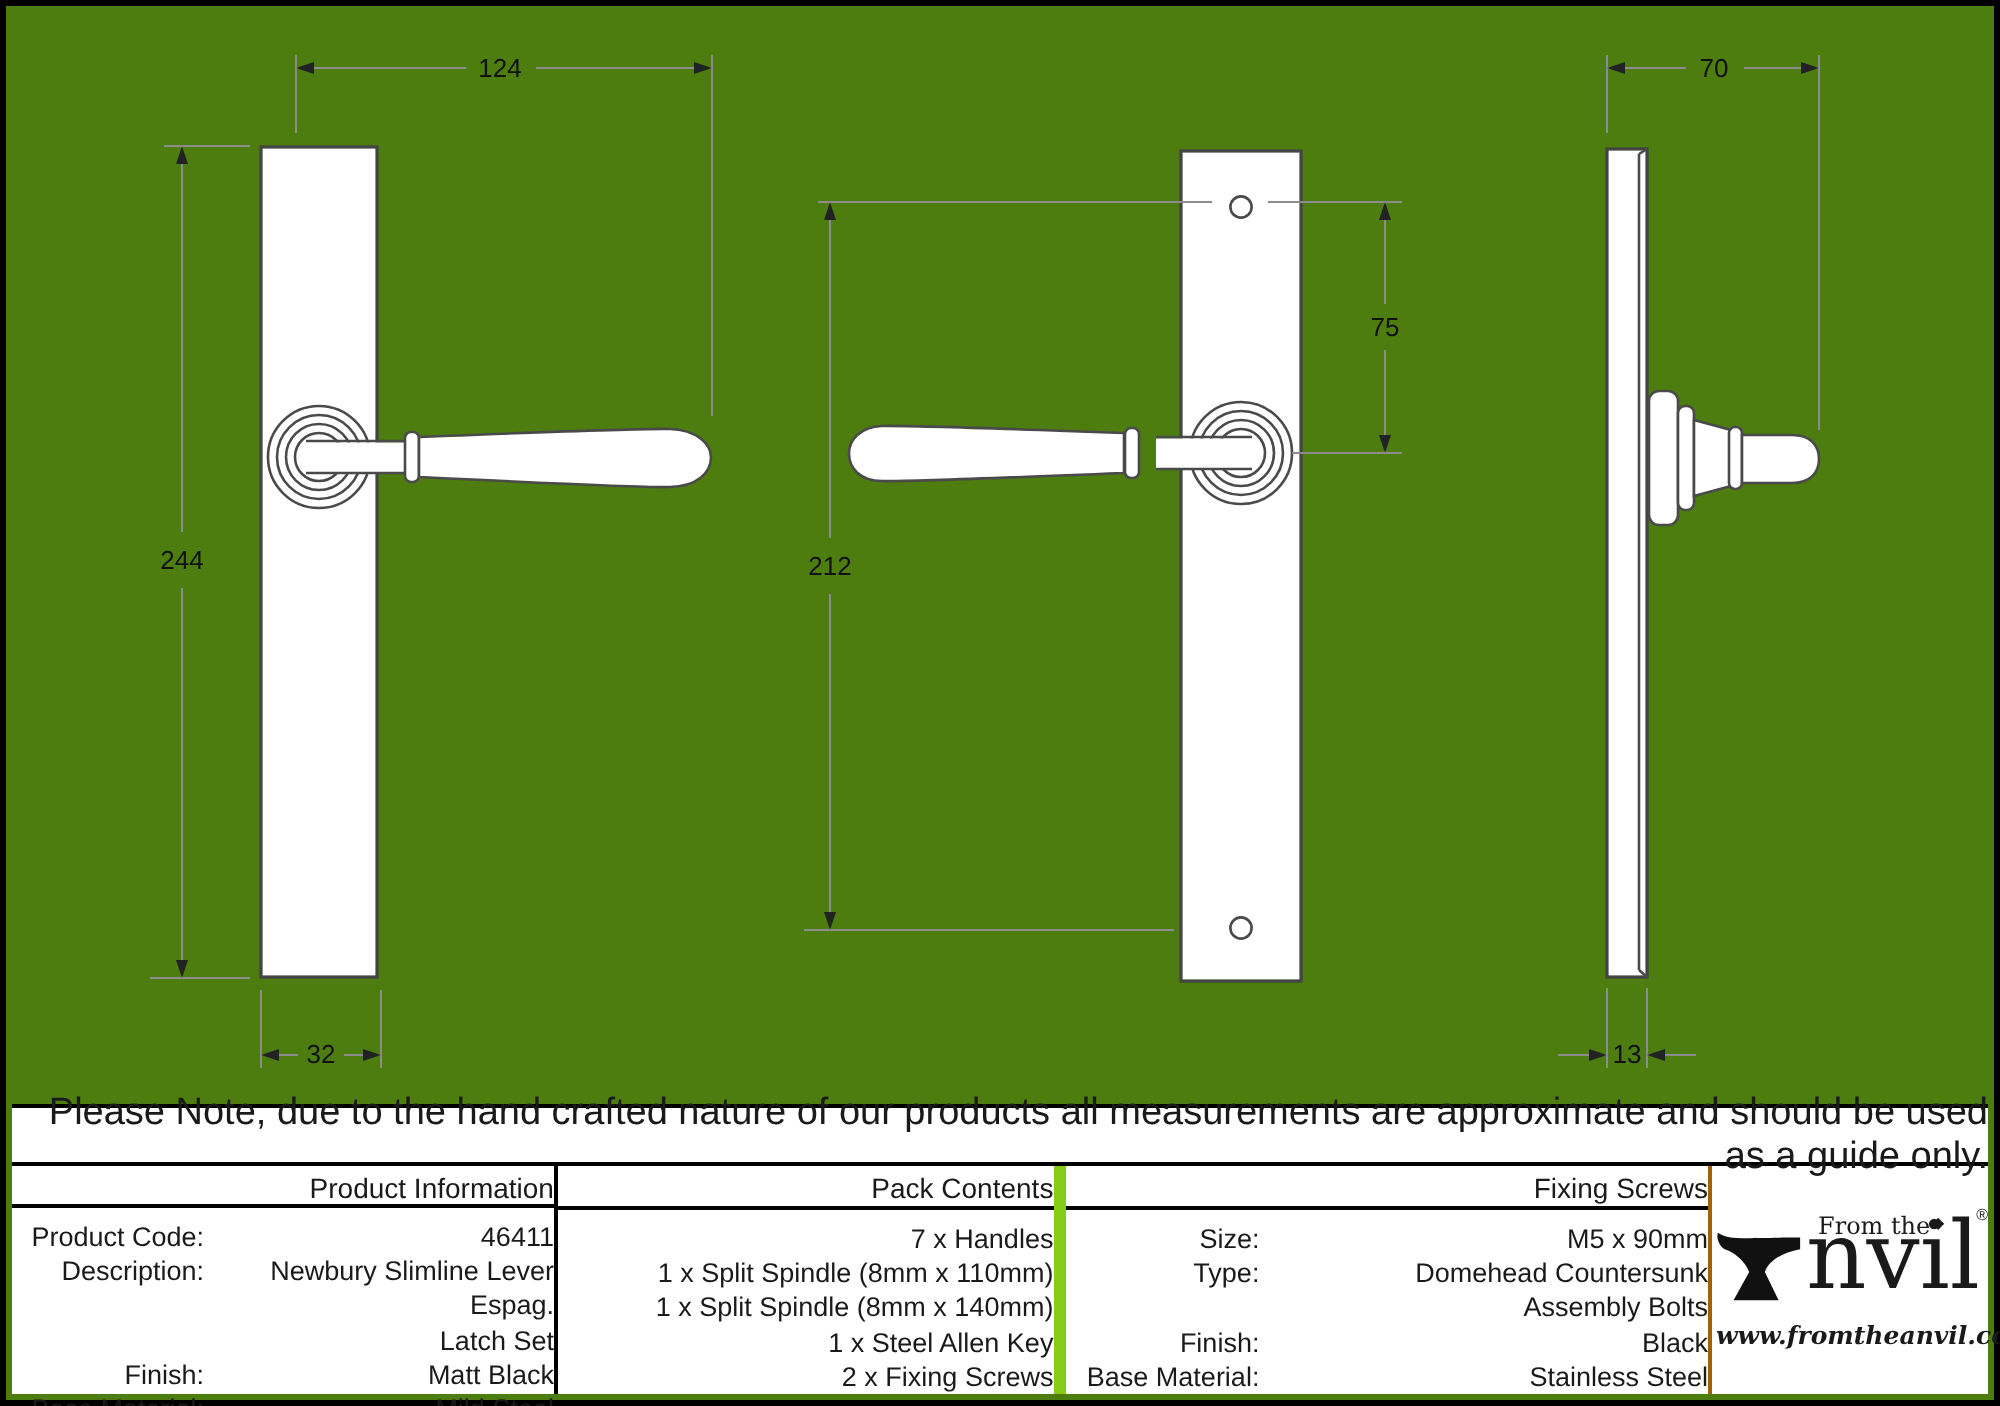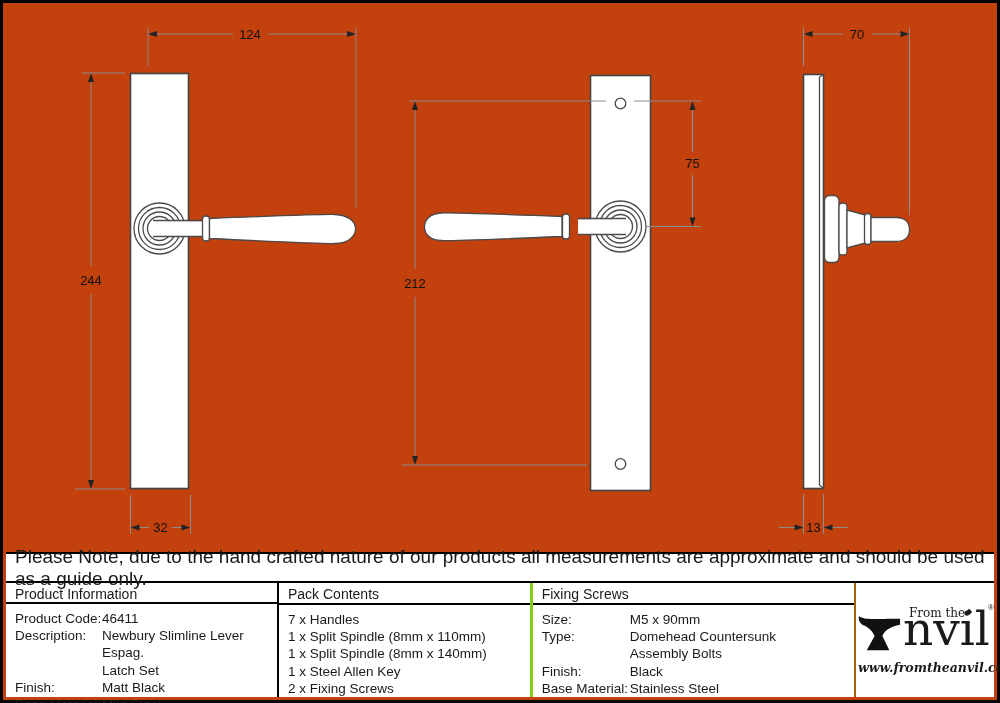--- a/index.html
+++ b/index.html
@@ -1,36 +1,36 @@
 <!DOCTYPE html>
 <html><head>
 <meta charset="utf-8">
 <style>
   html,body{margin:0;padding:0;}
   body{
     width:1000px;height:703px;position:relative;background:#fff;
     font-family:"Liberation Sans",sans-serif;color:#1a1a1a;overflow:hidden;
   }
-  .page{position:absolute;inset:0;border:3px solid #000;box-sizing:border-box;background:#c2410c;}
+  .page{position:absolute;inset:0;border:3px solid #000;box-sizing:border-box;background:#4d7c0f;text-align:right;}
   svg.drawing{position:absolute;left:0;top:0;}
   svg .plate{fill:#fff;stroke:#444;stroke-width:1.6;}
   svg .part{fill:#fff;stroke:#4a4a4a;stroke-width:1.3;}
   svg .partline{fill:none;stroke:#4a4a4a;stroke-width:1.3;}
   svg .white{fill:#fff;stroke:none;}
   svg .dim{stroke:#8c8c8c;stroke-width:1;fill:none;}
   svg .arr{fill:#222;stroke:none;}
   svg text.dimtxt{font-family:"Liberation Sans",sans-serif;font-size:13px;fill:#111;text-anchor:middle;}
   .bottom{position:absolute;left:3px;right:3px;top:549px;bottom:3px;border-top:2px solid #000;
     display:flex;flex-direction:column;background:#fff;}
   .note-row{height:27px;border-bottom:2px solid #000;display:flex;align-items:center;
     padding-left:9px;font-size:19px;}
   .spec-table{flex:1;display:flex;min-height:0;}
   .col{box-sizing:border-box;display:flex;flex-direction:column;}
   .col1{width:282px;border-right:2px solid #000;}
-  .col2{width:262px;border-right:3px solid #84cc16;}
+  .col2{width:262px;border-right:6px solid #84cc16;}
   .col3{width:334px;border-right:2px solid #a16207;}
   .col4{flex:1;align-items:center;justify-content:center;}
   .colhead{height:21px;border-bottom:2px solid #000;padding:3px 0 0 9px;font-size:14px;}
   .colbody{padding:6px 0 0 9px;font-size:13.5px;line-height:17.2px;}
   .kv{display:flex;}
   .kv .k{width:87px;flex:0 0 87px;}
   .kv .v{flex:1;}
   .c3 .kv .k{width:88px;flex:0 0 88px;}
   
   .logo{position:relative;width:138px;height:74px;text-decoration:underline;}

